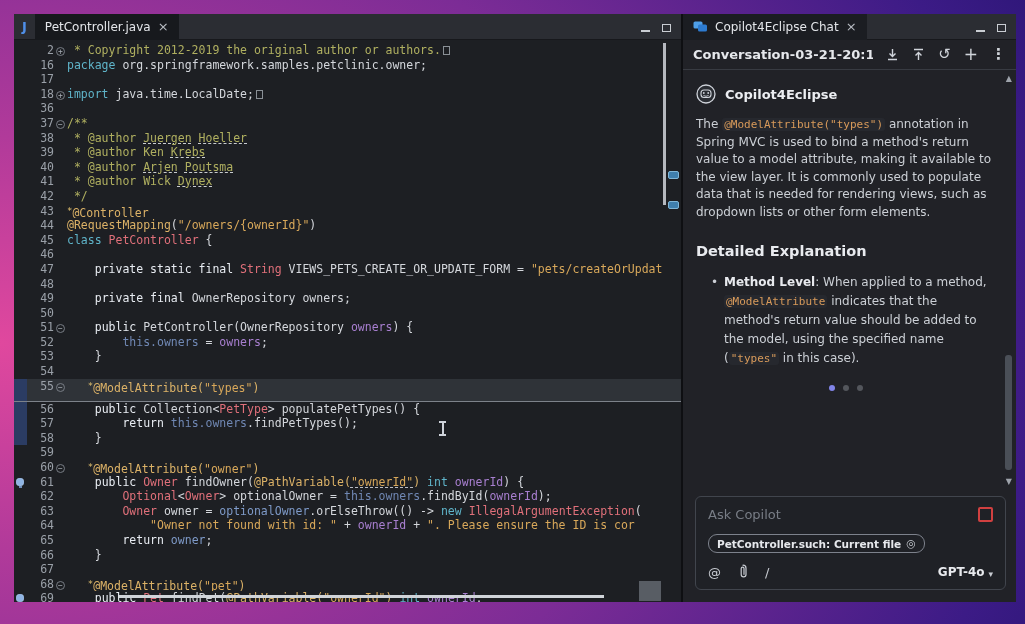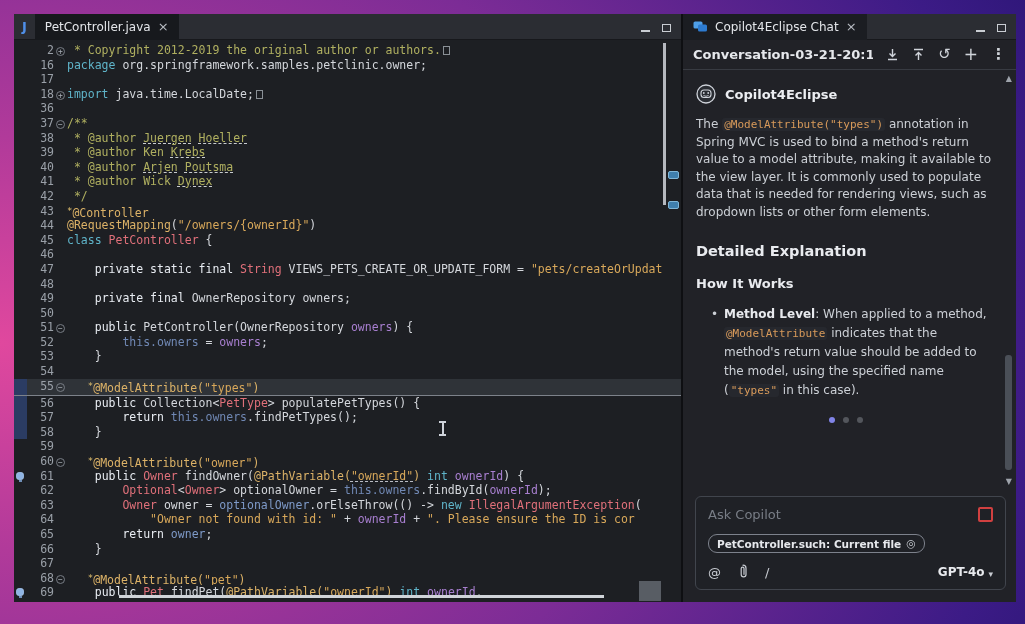--- a/index.html
+++ b/index.html
@@ -21,21 +21,21 @@
   .tab-close { color:#b9bdc4; font-size:13px; line-height:1; cursor:default; }
   .win-btns { margin-left:auto; display:flex; align-items:center; gap:12px; padding-right:10px; }
   .min-glyph { display:inline-block; width:9px; height:2px; background:#c9cdd3; }
   .max-glyph { display:inline-block; width:9px; height:8px; border:1.5px solid #c9cdd3; }
   
   .editor-pane { width:667px; flex:0 0 auto; display:flex; flex-direction:column; background:#1d1f23; }
   .java-badge { color:#4f8fe8; font-weight:bold; font-size:13px; padding:0 8px 0 8px; }
   .editor-body { position:relative; flex:1; overflow:hidden; font-family:"DejaVu Sans Mono", "Liberation Mono", monospace; }
   .code-rows { position:absolute; inset:0; padding-top:3px; }
   .code-row { display:flex; height:14.6px; line-height:14.6px; font-size:11.5px; white-space:pre; }
-  .code-row.hl { background:#2f3338; border-bottom:1px solid #7d828a; height:17px; }
+  .code-row.hl { background:#2f3338; border-bottom:1px solid #7d828a; height:23px; }
   .g-marker { width:13px; flex:0 0 auto; position:relative; }
   .g-marker.range { background:#2b3c63; }
   .bulb { position:absolute; left:2px; top:3px; width:8px; height:8px; border-radius:50%;
           background:#8fb4e3; box-shadow:0 0 1px #cfe2f5 inset; }
   .bulb:after { content:""; position:absolute; left:2.5px; top:8px; width:3px; height:2px; background:#6f8fb8; }
   .g-num { width:27px; flex:0 0 auto; text-align:right; color:#9aa0a8; }
   .g-fold { width:13px; flex:0 0 auto; text-align:center; color:#8a9096; }
   .fold-glyph { display:inline-block; width:9px; height:9px; margin-top:2px; border:1px solid #777c84; border-radius:50%;
                 font-size:8px; line-height:7px; color:#aab0b8; text-align:center; }
   .g-code { flex:1; overflow:hidden; }
@@ -211,21 +211,20 @@
             <rect x="5" y="6" width="10" height="7.5" rx="3" fill="none" stroke="#cfd3da" stroke-width="1.1"></rect>
             <circle cx="7.8" cy="9" r="0.9" fill="#cfd3da"></circle>
             <circle cx="12.2" cy="9" r="0.9" fill="#cfd3da"></circle>
             <path d="M7.5 11.5q2.5 1.6 5 0" stroke="#cfd3da" stroke-width="0.9" fill="none"></path>
           </svg>
           <span class="sender">Copilot4Eclipse</span>
         </div>
         <div id="chat-sections">
             <div class="c-p"><span>The </span><span class="ccode">@ModelAttribute("types")</span><span> annotation in Spring MVC is used to bind a method's return value to a model attribute, making it available to the view layer. It is commonly used to populate data that is needed for rendering views, such as dropdown lists or other form elements.</span></div>
             <div class="c-h2">Detailed Explanation</div>
-            <div class="c-h3">How It Works</div>
             <div class="c-li"><span class="cb">Method Level</span><span>: When applied to a method, </span><span class="ccode">@ModelAttribute</span><span> indicates that the method's return value should be added to the model, using the specified name (</span><span class="ccode">"types"</span><span> in this case).</span></div>
           </div>
         <div class="pager" id="pager">
             <span class="dot active"></span>
             <span class="dot"></span>
             <span class="dot"></span>
           </div>
         <span class="scroll-arrow" style="top:4px;">▲</span>
         <div class="chat-scroll-thumb"></div>
         <span class="scroll-arrow" style="bottom:2px;">▼</span>

